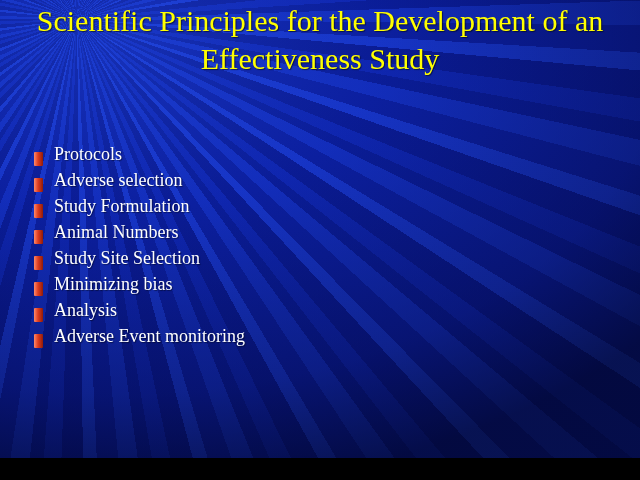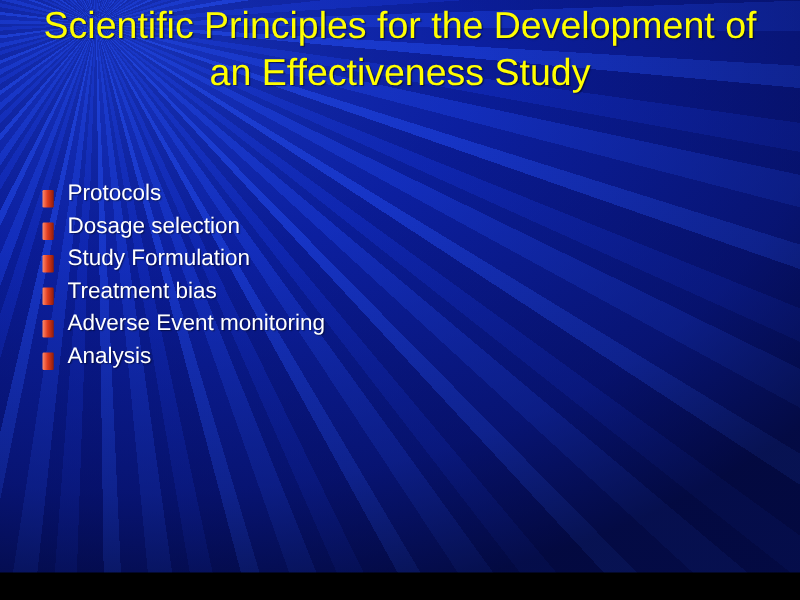--- a/index.html
+++ b/index.html
@@ -39,20 +39,21 @@
       rgba(40,80,230,0.40) 0%,
       rgba(12,32,160,0.18) 38%,
       rgba(2,6,60,0.45) 78%,
       rgba(0,2,30,0.70) 100%);
   }
   .content {
     position: absolute;
     left: 0; top: 0;
     width: 640px;
     height: 480px;
+    font-family: Liberation Serif, serif;
   }
   .title {
     position: absolute;
     left: 28px;
     top: 2px;
     width: 584px;
     text-align: center;
     color: #ffff00;
     font-size: 30px;
     line-height: 38px;
@@ -106,35 +107,43 @@
   <div class="content">
     <div class="title">Scientific Principles for the Development of an Effectiveness Study</div>
 
     <div class="bullets">
       <div class="bullet-row">
         <span class="bullet-marker"></span>
         <span class="bullet-text">Protocols</span>
       </div>
       <div class="bullet-row">
         <span class="bullet-marker"></span>
-        <span class="bullet-text">Dosage selection</span>
+        <span class="bullet-text">Adverse selection</span>
       </div>
       <div class="bullet-row">
         <span class="bullet-marker"></span>
         <span class="bullet-text">Study Formulation</span>
       </div>
       <div class="bullet-row">
         <span class="bullet-marker"></span>
-        <span class="bullet-text">Treatment bias</span>
+        <span class="bullet-text">Animal Numbers</span>
+      </div>
+      <div class="bullet-row">
+        <span class="bullet-marker"></span>
+        <span class="bullet-text">Study Site Selection</span>
+      </div>
+      <div class="bullet-row">
+        <span class="bullet-marker"></span>
+        <span class="bullet-text">Minimizing bias</span>
+      </div>
+      <div class="bullet-row">
+        <span class="bullet-marker"></span>
+        <span class="bullet-text">Analysis</span>
       </div>
       <div class="bullet-row">
         <span class="bullet-marker"></span>
         <span class="bullet-text">Adverse Event monitoring</span>
-      </div>
-      <div class="bullet-row">
-        <span class="bullet-marker"></span>
-        <span class="bullet-text">Analysis</span>
       </div>
     </div>
   </div>
 
   <div class="bottom-bar"></div>
 </div>
 
 </body></html>

